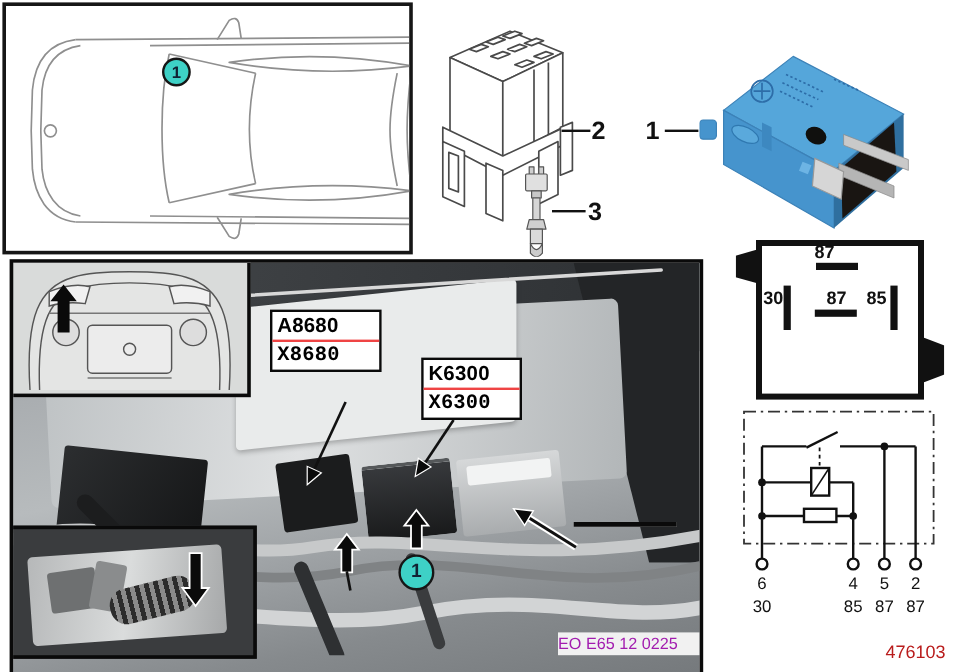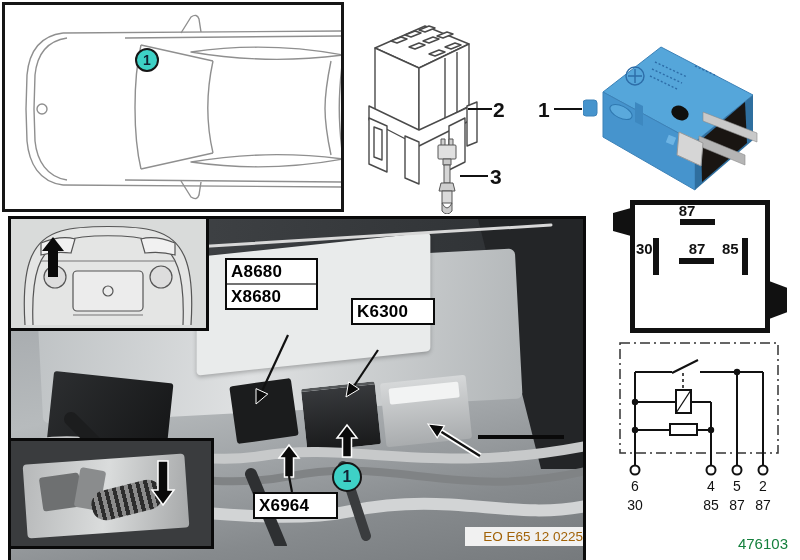--- a/index.html
+++ b/index.html
@@ -57,24 +57,24 @@
   .inset-ebox{left:-3px;top:219px;width:206px;height:111px;background:#3a3c3e;overflow:hidden;}
   .ebox-body{position:absolute;left:14px;top:18px;width:162px;height:74px;border-radius:4px;
              background:linear-gradient(100deg,#b6b8b9,#dadcdc 50%,#a6a8a9);transform:rotate(-4deg);}
   .ebox-blob{position:absolute;background:#6e7071;border-radius:3px;}
   .ebox-coil{position:absolute;left:80px;top:44px;width:72px;height:30px;border-radius:14px;transform:rotate(-14deg);
              background:repeating-linear-gradient(90deg,#2c2c2c 0 4px,#8b8b8b 4px 8px);}
 
   
   .plabel{position:absolute;background:#fff;border:2px solid #0a0a0a;z-index:5;box-sizing:border-box;}
   .plabel .row{padding:0 4px;font-size:17px;line-height:23px;font-weight:700;color:#000;letter-spacing:.2px;white-space:nowrap;}
-  .plabel .row + .row{border-top:2px solid #737373;}
+  .plabel .row + .row{border-top:2px solid #ef4444;font-family:Liberation Mono, monospace;}
   .stamp{position:absolute;left:454px;top:308px;width:118px;height:19px;z-index:5;
-         background:rgba(246,246,246,.96);color:#a16207;font-size:13.5px;line-height:19px;text-align:right;}
-  .docnum{left:700px;top:535px;width:88px;text-align:right;font-size:15px;color:#15803d;}
+         background:rgba(246,246,246,.96);color:#a21caf;font-size:13.5px;line-height:19px;text-align:left;}
+  .docnum{left:700px;top:535px;width:88px;text-align:right;font-size:15px;color:#b91c1c;}
 </style>
 </head>
 <body>
 
 <div class="canvas">
 
   <div class="abs car-box">
     <svg width="336" height="204" viewBox="0 0 336 204">
       <g stroke="#8f8f8f" stroke-width="1.4" fill="none" stroke-linejoin="round">
         <path d="M58,28 L336,26"></path>
@@ -293,23 +293,21 @@
         <polygon points="152,64 163,49 157,49 157,20 147,20 147,49 141,49" fill="#0a0a0a" stroke="#fff" stroke-width="1.5"></polygon>
       </svg>
     </div>
 
     <div class="plabel" style="left:214px;top:39px;width:93px">
       <div class="row">A8680</div>
       <div class="row">X8680</div>
     </div>
     <div class="plabel" style="left:340px;top:79px;width:84px">
       <div class="row">K6300</div>
-    </div>
-    <div class="plabel" style="left:242px;top:273px;width:85px">
-      <div class="row">X6964</div>
+      <div class="row">X6300</div>
     </div>
     <div class="plabel" style="left:467px;top:216px;width:86px">
     </div>
 
     <div class="abs circle-marker cm-photo">1</div>
 
     <div class="stamp">EO E65 12 0225</div>
   </div>
 
   <div class="abs docnum">476103</div>

